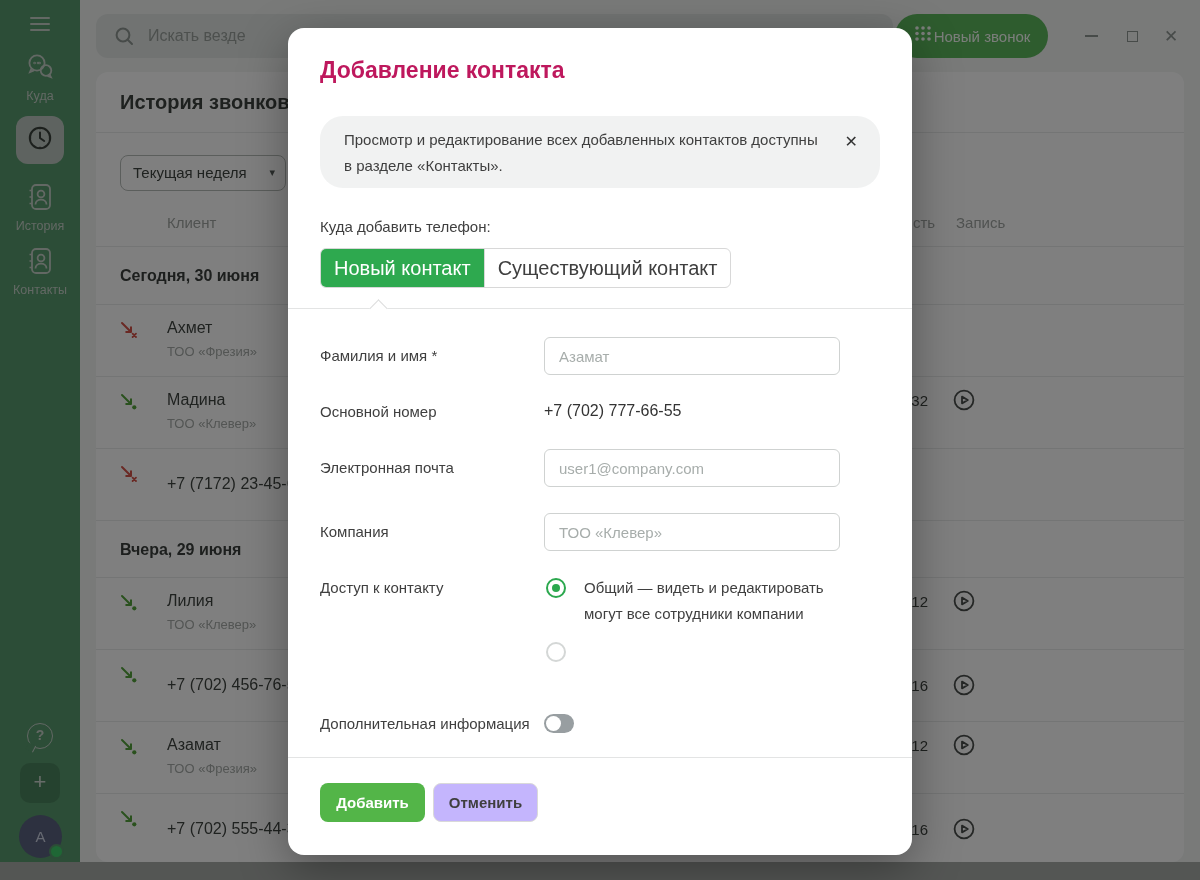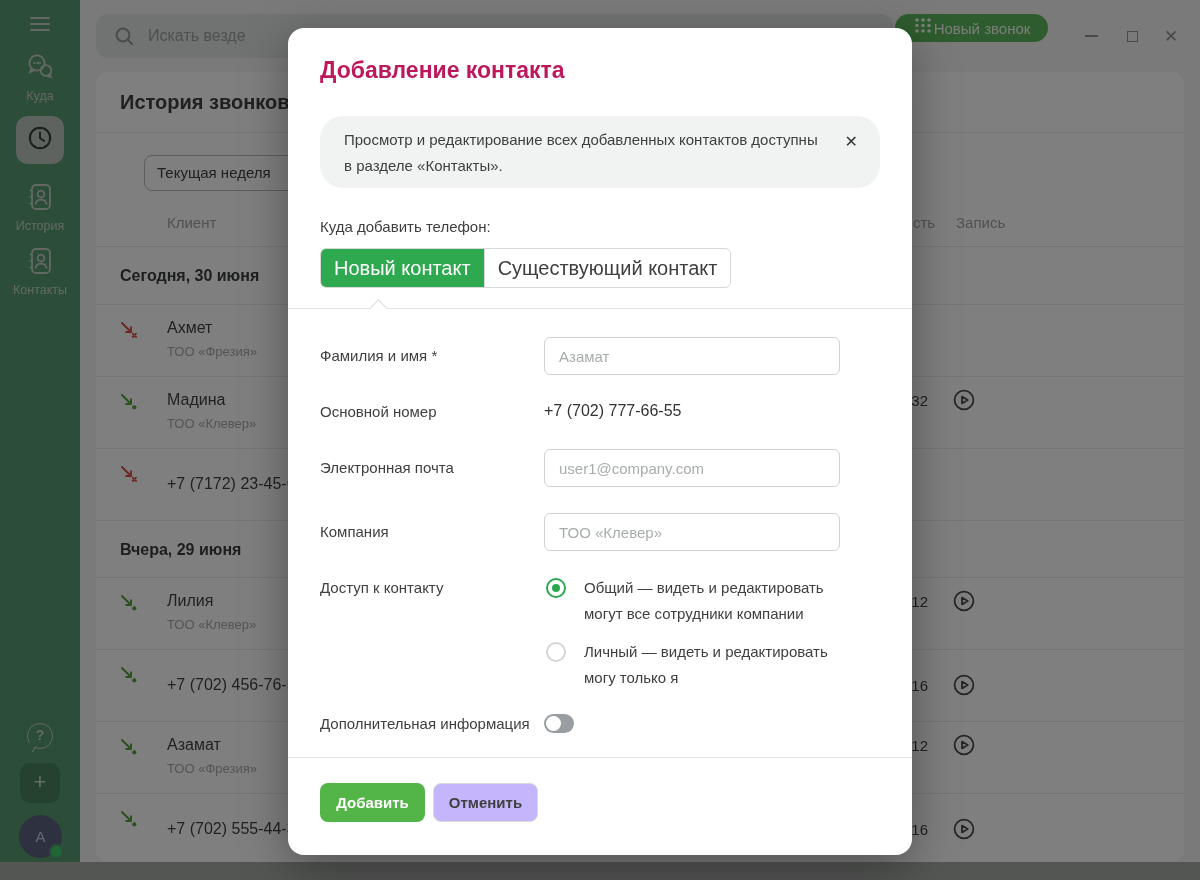--- a/index.html
+++ b/index.html
@@ -19,30 +19,30 @@
   .plusbtn { position:absolute; left:20px; top:763px; width:40px; height:40px; border-radius:10px; background:rgba(0,0,0,.14); color:#cfd9d2; font-size:22px; line-height:38px; text-align:center; cursor:pointer; }
   .helpbtn { position:absolute; left:27px; top:723px; width:26px; height:26px; border:1.8px solid #c6d1c9; border-radius:50%; color:#c6d1c9; font-size:14px; font-weight:bold; text-align:center; line-height:23px; cursor:pointer; }
   .helpbtn::after { content:""; position:absolute; left:-1px; bottom:-3px; width:7px; height:7px; background:#589a6e; border-right:1.8px solid #c6d1c9; transform:rotate(28deg); }
   .avatar { position:absolute; left:19px; top:815px; width:43px; height:43px; border-radius:50%; background:#5a6280; color:#ccd3e3; font-size:15px; text-align:center; line-height:43px; cursor:pointer; }
   .statusdot { position:absolute; right:-2px; bottom:-1px; width:15px; height:15px; border-radius:50%; background:#3ecf6a; border:2px solid #589a6e; }
   
   .search { position:absolute; left:96px; top:14px; width:797px; height:44px; background:#e2e6e4; border-radius:12px; }
   .search input { position:absolute; left:52px; top:0; width:720px; height:44px; border:none; background:transparent; outline:none; font:16px "Liberation Sans","DejaVu Sans",sans-serif; color:#3f4440; }
   .search input::placeholder { color:#9aa19d; }
   .search .mag { position:absolute; left:18px; top:12px; }
-  .newcall { position:absolute; left:895px; top:14px; width:153px; height:28px; border-radius:22px; background:#5cb85c; display:flex; align-items:center; justify-content:center; gap:1px; color:rgba(255,255,255,.95); font-size:15px; cursor:pointer; }
+  .newcall { position:absolute; left:895px; top:14px; width:153px; height:44px; border-radius:22px; background:#5cb85c; display:flex; align-items:center; justify-content:center; gap:1px; color:rgba(255,255,255,.95); font-size:15px; cursor:pointer; }
   .winctl { position:absolute; top:24px; width:24px; height:24px; display:flex; align-items:center; justify-content:center; cursor:pointer; color:#8f9693; }
   .wc-min { left:1079px; } .wc-max { left:1120px; } .wc-close { left:1159px; font-size:17px; }
   .wc-min i { width:13px; height:2px; background:#8f9693; }
   .wc-max i { width:11px; height:11px; border:1.6px solid #8f9693; }
   
   .card { position:absolute; left:96px; top:72px; width:1088px; height:790px; background:#fff; border-radius:12px; z-index:2; overflow:hidden; }
   .card-head { position:absolute; left:0; top:0; width:1088px; height:61px; border-bottom:1px solid #e9ebea; }
   .card-head h1 { position:absolute; left:24px; top:0; line-height:61px; font-size:20px; font-weight:bold; color:#3d423f; }
-  .filter { position:absolute; left:24px; top:83px; width:166px; height:36px; border:1px solid #b7bcb9; border-radius:8px; cursor:pointer;margin-left:24px; }
+  .filter { position:absolute; left:24px; top:83px; width:166px; height:36px; border:1px solid #b7bcb9; border-radius:8px; cursor:pointer; }
   .filter .fval { position:absolute; left:12px; top:0; line-height:34px; font-size:15px; color:#3f4440; }
   .filter .caret { position:absolute; right:10px; top:0; line-height:33px; font-size:11px; color:#555b58; }
   .thead { position:absolute; left:0; top:128px; width:1088px; height:47px; border-bottom:1px solid #e9ebea; font-size:15px; color:#a0a5a2; }
   .thead span { position:absolute; top:14px; }
   .hclient { left:71px; } .hdur { left:817px; } .hrec { left:860px; }
   .tgroup { position:absolute; left:0; width:1088px; border-bottom:1px solid #e9ebea; font-size:16px; font-weight:bold; color:#3a3f3c; padding-left:24px; }
   .trow { position:absolute; left:0; width:1088px; border-bottom:1px solid #e9ebea; cursor:pointer; }
   .trow .cicon { position:absolute; left:21px; top:13px; }
   .trow .rname { position:absolute; left:71px; top:13px; line-height:20px; font-size:16px; color:#3f4440; }
   .trow .rcompany { position:absolute; left:71px; top:39px; line-height:16px; font-size:13px; color:#a6aba8; }
@@ -365,21 +365,20 @@
 
     <label class="flabel" style="top:551px;">Доступ к контакту</label>
 
     <div class="radioopt sel" style="top:547px;">
       <span class="rcircle"></span>
       <span class="rtext">Общий — видеть и редактировать могут все сотрудники компании</span>
     </div>
 
     <div class="radioopt" style="top:611px;">
       <span class="rcircle"></span>
-      <span class="rtext">Личный — видеть и редактировать могу только я</span>
     </div>
 
     <label class="flabel" style="top:687px;">Дополнительная информация</label>
     <div class="toggle">
       <span class="knob"></span>
     </div>
 
     <div class="mdiv d2"></div>
 
     <div class="mbtn primary">

